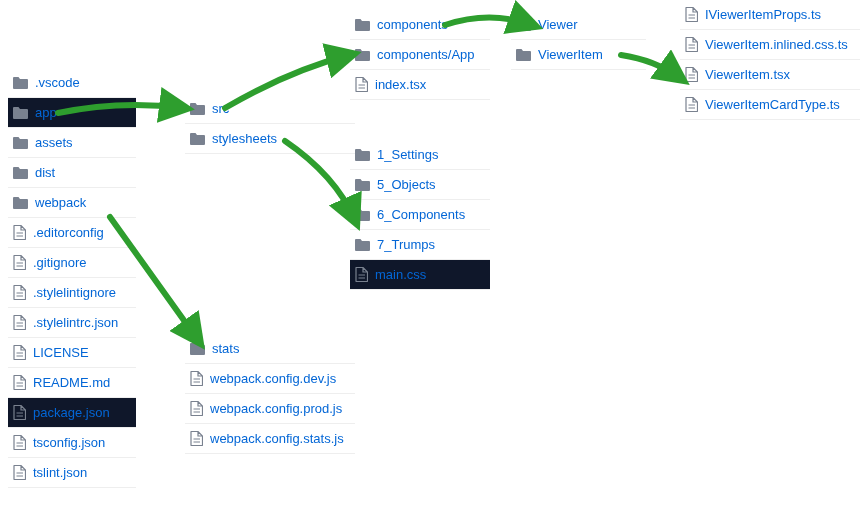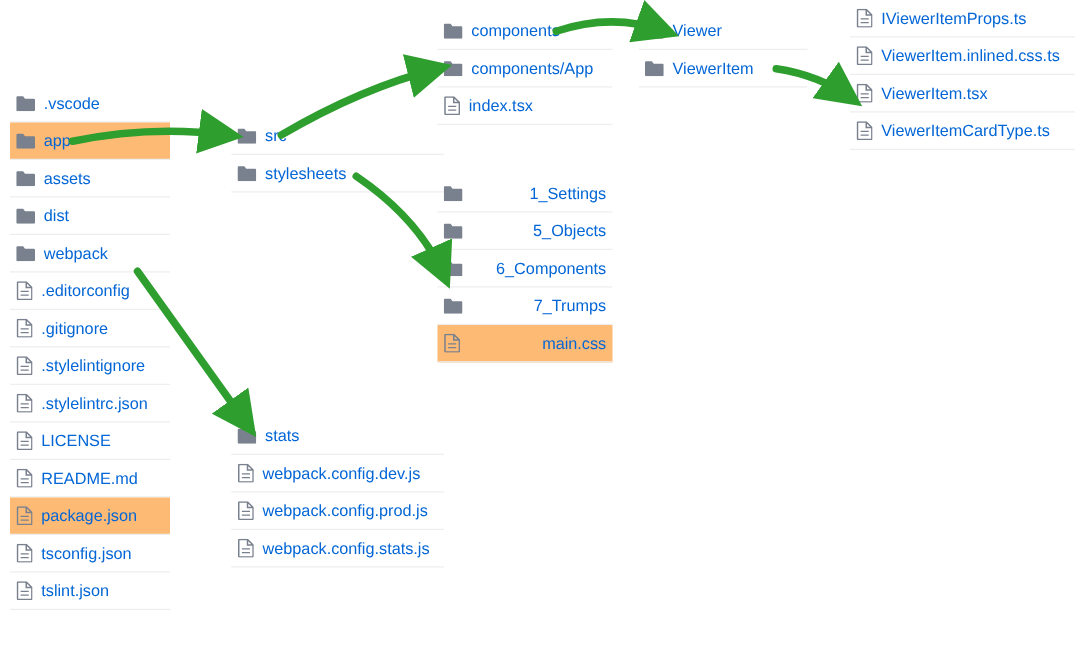--- a/index.html
+++ b/index.html
@@ -21,21 +21,21 @@
     display: flex;
     align-items: center;
     gap: 7px;
     padding: 7px 5px;
     border-bottom: 1px solid #eee;
     color: #0366d6;
     cursor: pointer;
     white-space: nowrap;
   }
   .item.selected {
-    background: #fdba74;
+    background: #0f172a;
   }
   .icon {
     flex: 0 0 auto;
     display: inline-flex;
   }
   .label {
     flex: 1 1 auto;
   }
   svg.arrow {
     position: absolute;
@@ -258,21 +258,21 @@
         <span class="icon">
           <svg width="13" height="15" viewBox="0 0 13 15">
             <path d="M1.5 0.5 L8 0.5 L12.5 5 L12.5 14 Q12.5 14.5 12 14.5 L1.5 14.5 Q1 14.5 1 14 L1 1 Q1 0.5 1.5 0.5 Z M8 0.5 L8 5 L12.5 5" fill="none" stroke="#79818f" stroke-width="1.2"></path>
             <line x1="3.5" y1="8" x2="10" y2="8" stroke="#79818f" stroke-width="1"></line>
             <line x1="3.5" y1="11" x2="10" y2="11" stroke="#79818f" stroke-width="1"></line>
           </svg>
         </span>
         <span class="label">index.tsx</span>
       </div>
     </div>
-    <div class="col" style="left: 350px; top: 140px; width: 140px; text-align: right;">
+    <div class="col" style="left: 350px; top: 140px; width: 140px;">
       <div class="item">
         <span class="icon">
           <svg width="15" height="13" viewBox="0 0 15 13">
             <path d="M0 2 L0 12 Q0 13 1 13 L14 13 Q15 13 15 12 L15 4 Q15 3 14 3 L7 3 L5.5 1 L1 1 Q0 1 0 2 Z" fill="#79818f"></path>
           </svg>
         </span>
         <span class="label">1_Settings</span>
       </div>
       <div class="item">
         <span class="icon">

